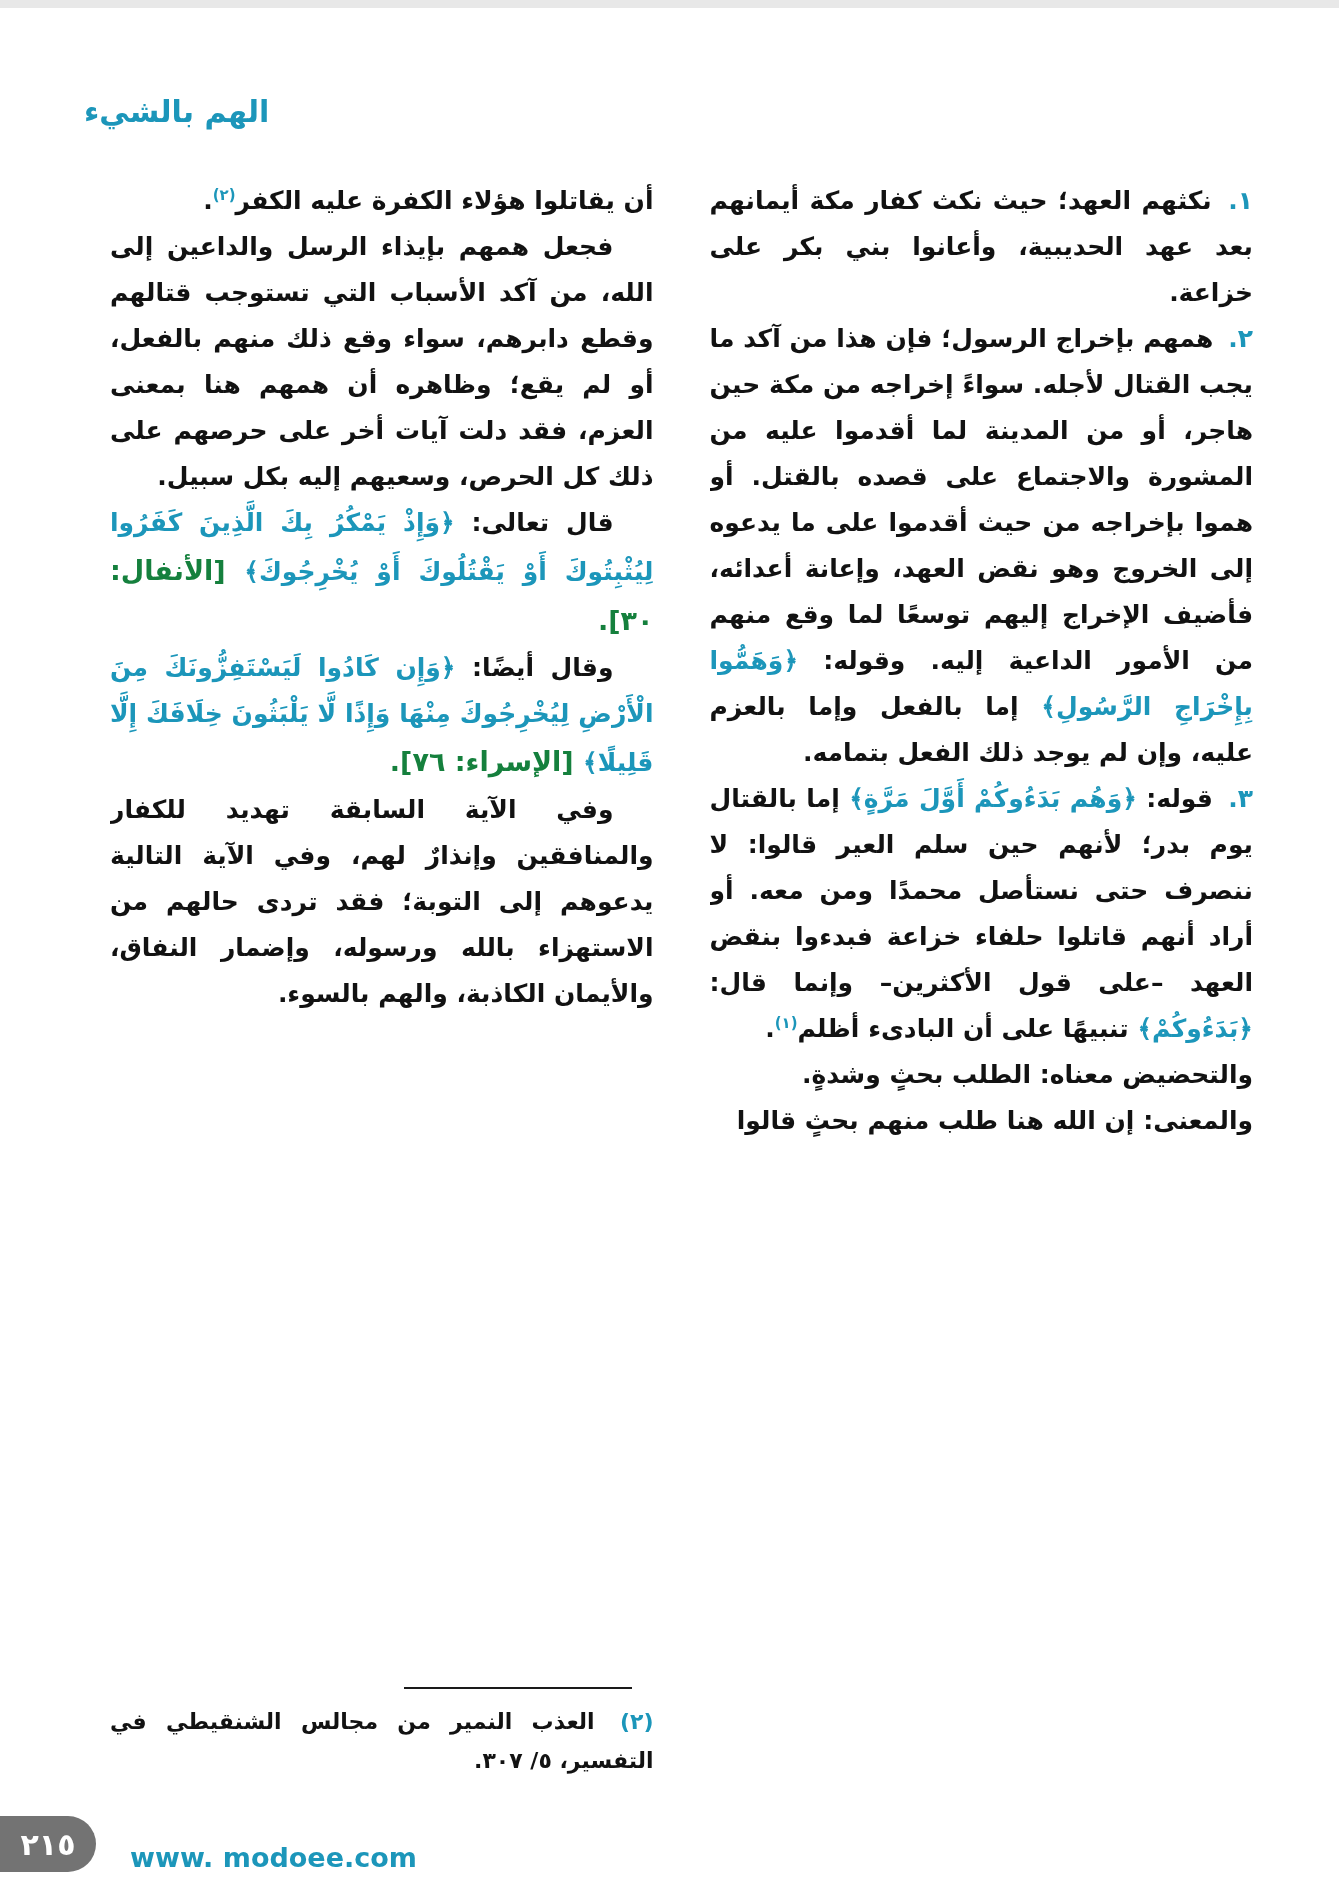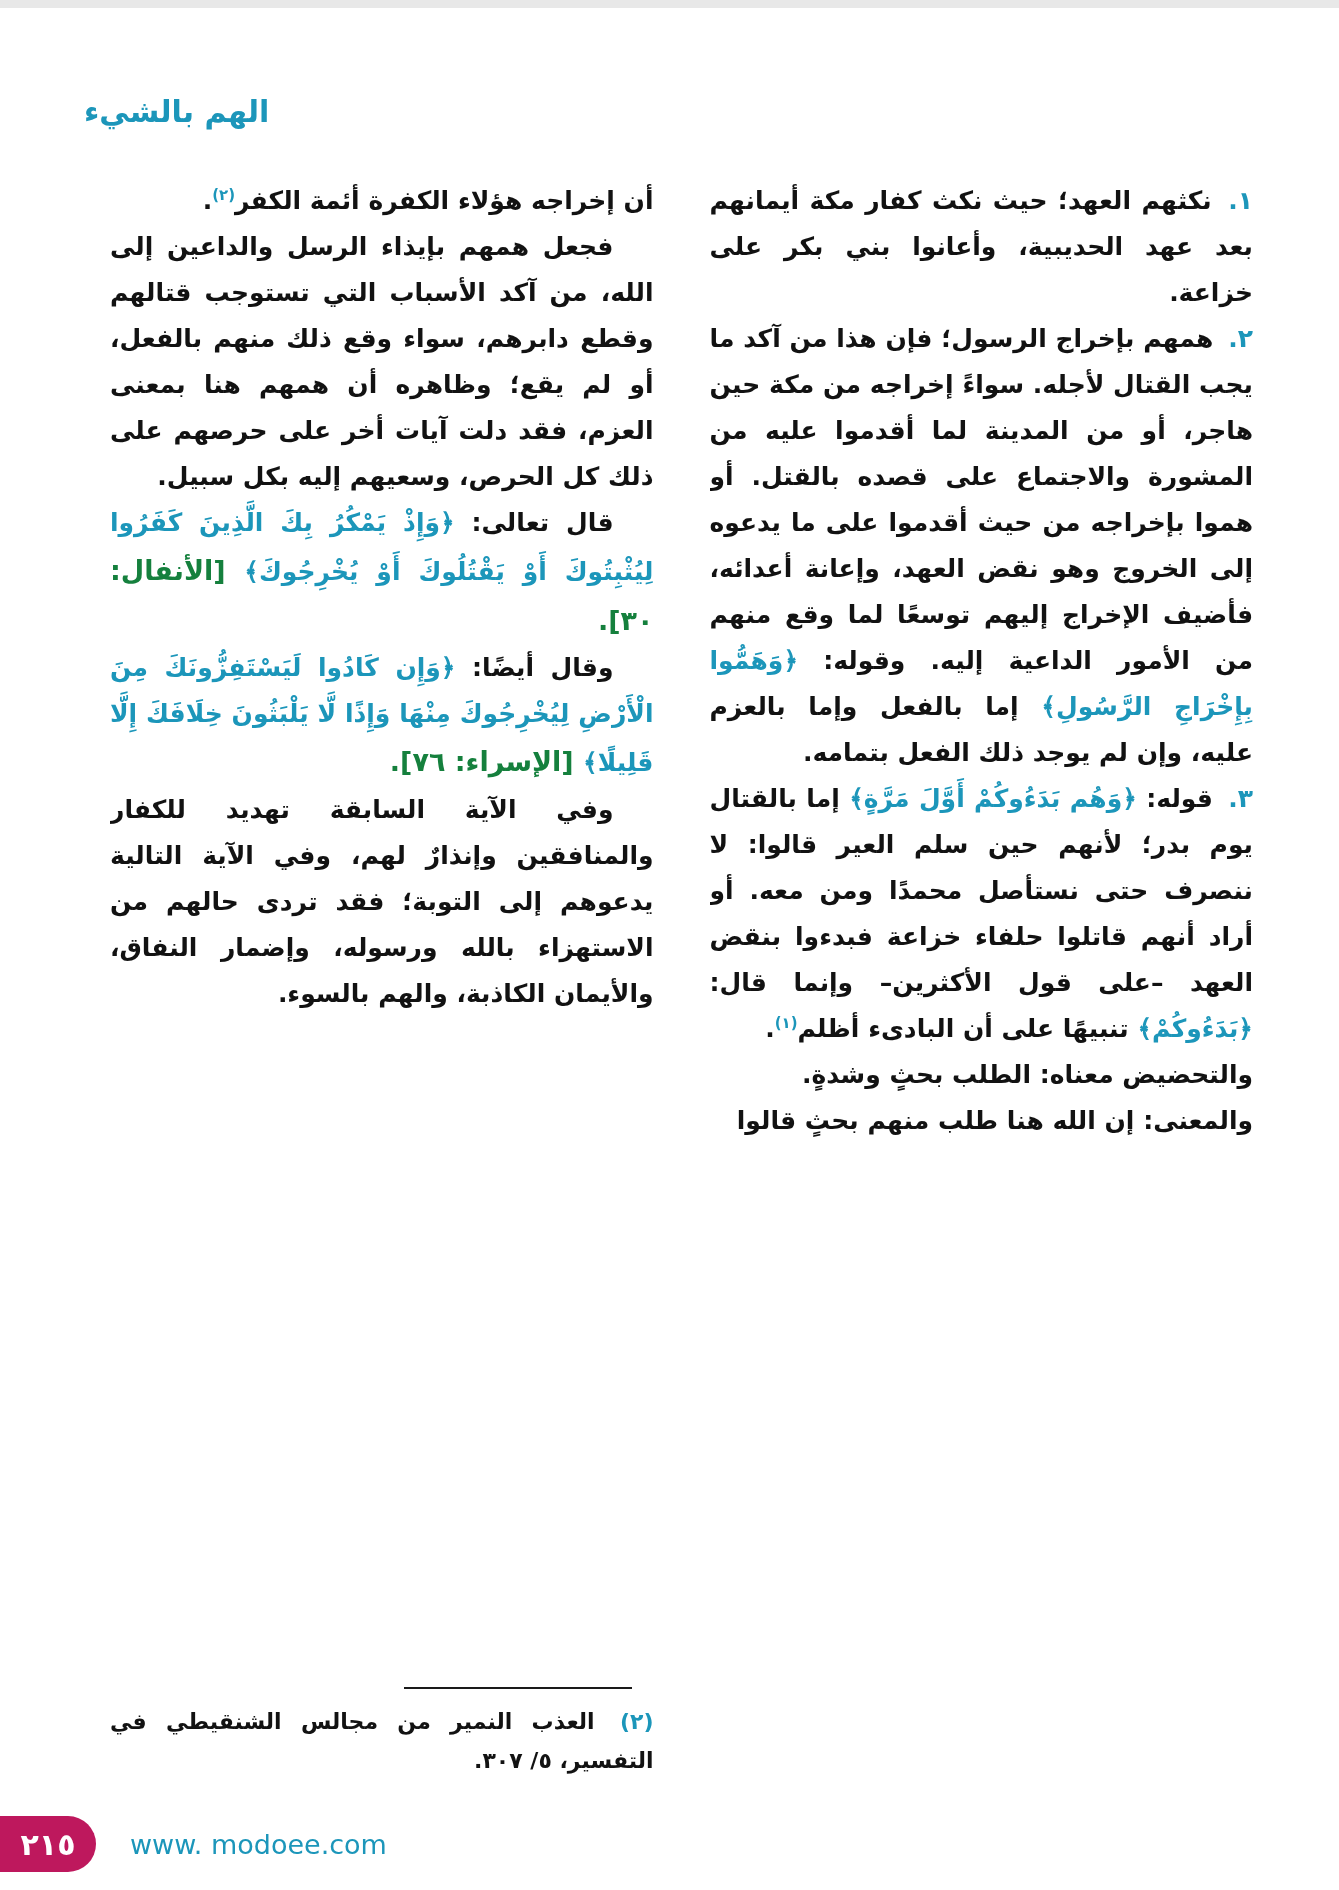--- a/index.html
+++ b/index.html
@@ -46,28 +46,28 @@
   }
   .footnote{
     font-size:22px;line-height:1.75;font-weight:600;color:#121212;
     text-align:justify;
   }
   .fn-marker{color:#1c96ba;font-weight:bold;padding-left:6px;}
   
   .page-tab{
     position:absolute;left:0;bottom:26px;
     width:96px;height:56px;
-    background:#be185d;
+    background:#737373;
     border-radius:0 28px 28px 0;
     display:flex;align-items:center;justify-content:center;
     color:#ffffff;font-size:30px;font-weight:bold;
   }
   .website{
-    position:absolute;left:130px;bottom:38px;
-    color:#1c96ba;font-size:27px;font-weight:normal;
+    position:absolute;left:130px;bottom:25px;
+    color:#1c96ba;font-size:27px;font-weight:bold;
     direction:ltr;
   }
 </style>
 </head>
 <body>
 
 <div class="page">
 
   <div class="header-logo">الهم بالشيء</div>
 
@@ -78,21 +78,21 @@
           <p class="para"><span class="num">١. </span><span class="seg-text">نكثهم العهد؛ حيث نكث كفار مكة أيمانهم بعد عهد الحديبية، وأعانوا بني بكر على خزاعة.</span></p>
           <p class="para"><span class="num">٢. </span><span class="seg-text">همهم بإخراج الرسول؛ فإن هذا من آكد ما يجب القتال لأجله. سواءً إخراجه من مكة حين هاجر، أو من المدينة لما أقدموا عليه من المشورة والاجتماع على قصده بالقتل. أو هموا بإخراجه من حيث أقدموا على ما يدعوه إلى الخروج وهو نقض العهد، وإعانة أعدائه، فأضيف الإخراج إليهم توسعًا لما وقع منهم من الأمور الداعية إليه. وقوله: </span><span class="seg-quran">﴿وَهَمُّوا بِإِخْرَاجِ الرَّسُولِ﴾</span><span class="seg-text"> إما بالفعل وإما بالعزم عليه، وإن لم يوجد ذلك الفعل بتمامه.</span></p>
           <p class="para"><span class="num">٣. </span><span class="seg-text">قوله: </span><span class="seg-quran">﴿وَهُم بَدَءُوكُمْ أَوَّلَ مَرَّةٍ﴾</span><span class="seg-text"> إما بالقتال يوم بدر؛ لأنهم حين سلم العير قالوا: لا ننصرف حتى نستأصل محمدًا ومن معه. أو أراد أنهم قاتلوا حلفاء خزاعة فبدءوا بنقض العهد –على قول الأكثرين– وإنما قال: </span><span class="seg-quran">﴿بَدَءُوكُمْ﴾</span><span class="seg-text"> تنبيهًا على أن البادىء أظلم</span><span class="seg-fnref">(١)</span><span class="seg-text">.</span></p>
           <p class="para"><span class="seg-text">والتحضيض معناه: الطلب بحثٍ وشدةٍ.</span></p>
           <p class="para"><span class="seg-text">والمعنى: إن الله هنا طلب منهم بحثٍ قالوا</span></p>
         </div>
     </section>
 
     <section class="col">
       <div class="col-body" id="body-left">
-          <p class="para"><span class="seg-text">أن إخراجه هؤلاء الكفرة أئمة الكفر</span><span class="seg-fnref">(٢)</span><span class="seg-text">.</span></p>
+          <p class="para"><span class="seg-text">أن يقاتلوا هؤلاء الكفرة عليه الكفر</span><span class="seg-fnref">(٢)</span><span class="seg-text">.</span></p>
           <p class="para indent"><span class="seg-text">فجعل همهم بإيذاء الرسل والداعين إلى الله، من آكد الأسباب التي تستوجب قتالهم وقطع دابرهم، سواء وقع ذلك منهم بالفعل، أو لم يقع؛ وظاهره أن همهم هنا بمعنى العزم، فقد دلت آيات أخر على حرصهم على ذلك كل الحرص، وسعيهم إليه بكل سبيل.</span></p>
           <p class="para indent"><span class="seg-text">قال تعالى: </span><span class="seg-quran">﴿وَإِذْ يَمْكُرُ بِكَ الَّذِينَ كَفَرُوا لِيُثْبِتُوكَ أَوْ يَقْتُلُوكَ أَوْ يُخْرِجُوكَ﴾</span><span class="seg-ref"> [الأنفال: ٣٠].</span></p>
           <p class="para indent"><span class="seg-text">وقال أيضًا: </span><span class="seg-quran">﴿وَإِن كَادُوا لَيَسْتَفِزُّونَكَ مِنَ الْأَرْضِ لِيُخْرِجُوكَ مِنْهَا وَإِذًا لَّا يَلْبَثُونَ خِلَافَكَ إِلَّا قَلِيلًا﴾</span><span class="seg-ref"> [الإسراء: ٧٦].</span></p>
           <p class="para indent"><span class="seg-text">وفي الآية السابقة تهديد للكفار والمنافقين وإنذارٌ لهم، وفي الآية التالية يدعوهم إلى التوبة؛ فقد تردى حالهم من الاستهزاء بالله ورسوله، وإضمار النفاق، والأيمان الكاذبة، والهم بالسوء.</span></p>
         </div>
       <div class="footnote-area">
         <div class="fn-sep"></div>
         <div id="fn-left">
             <div class="footnote"><span class="fn-marker">(٢) </span><span>العذب النمير من مجالس الشنقيطي في التفسير، ٥/ ٣٠٧.</span></div>
           </div>

